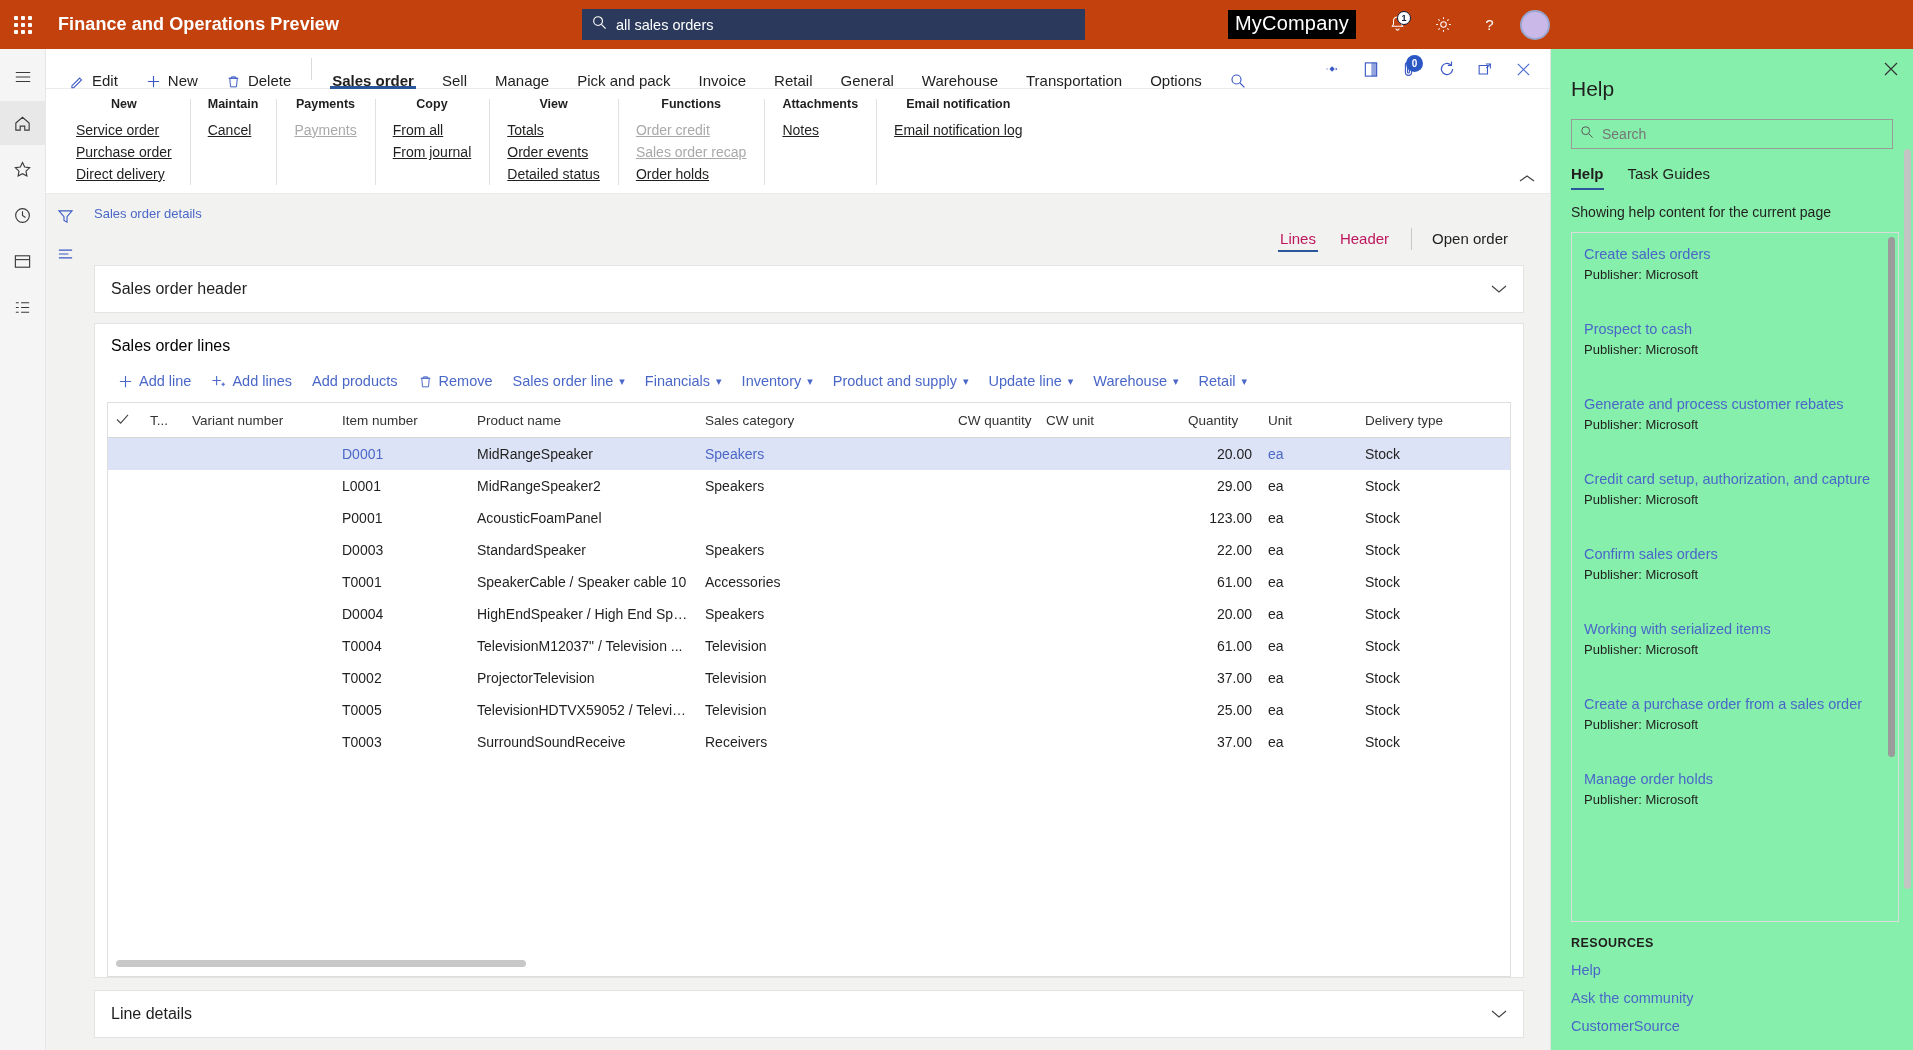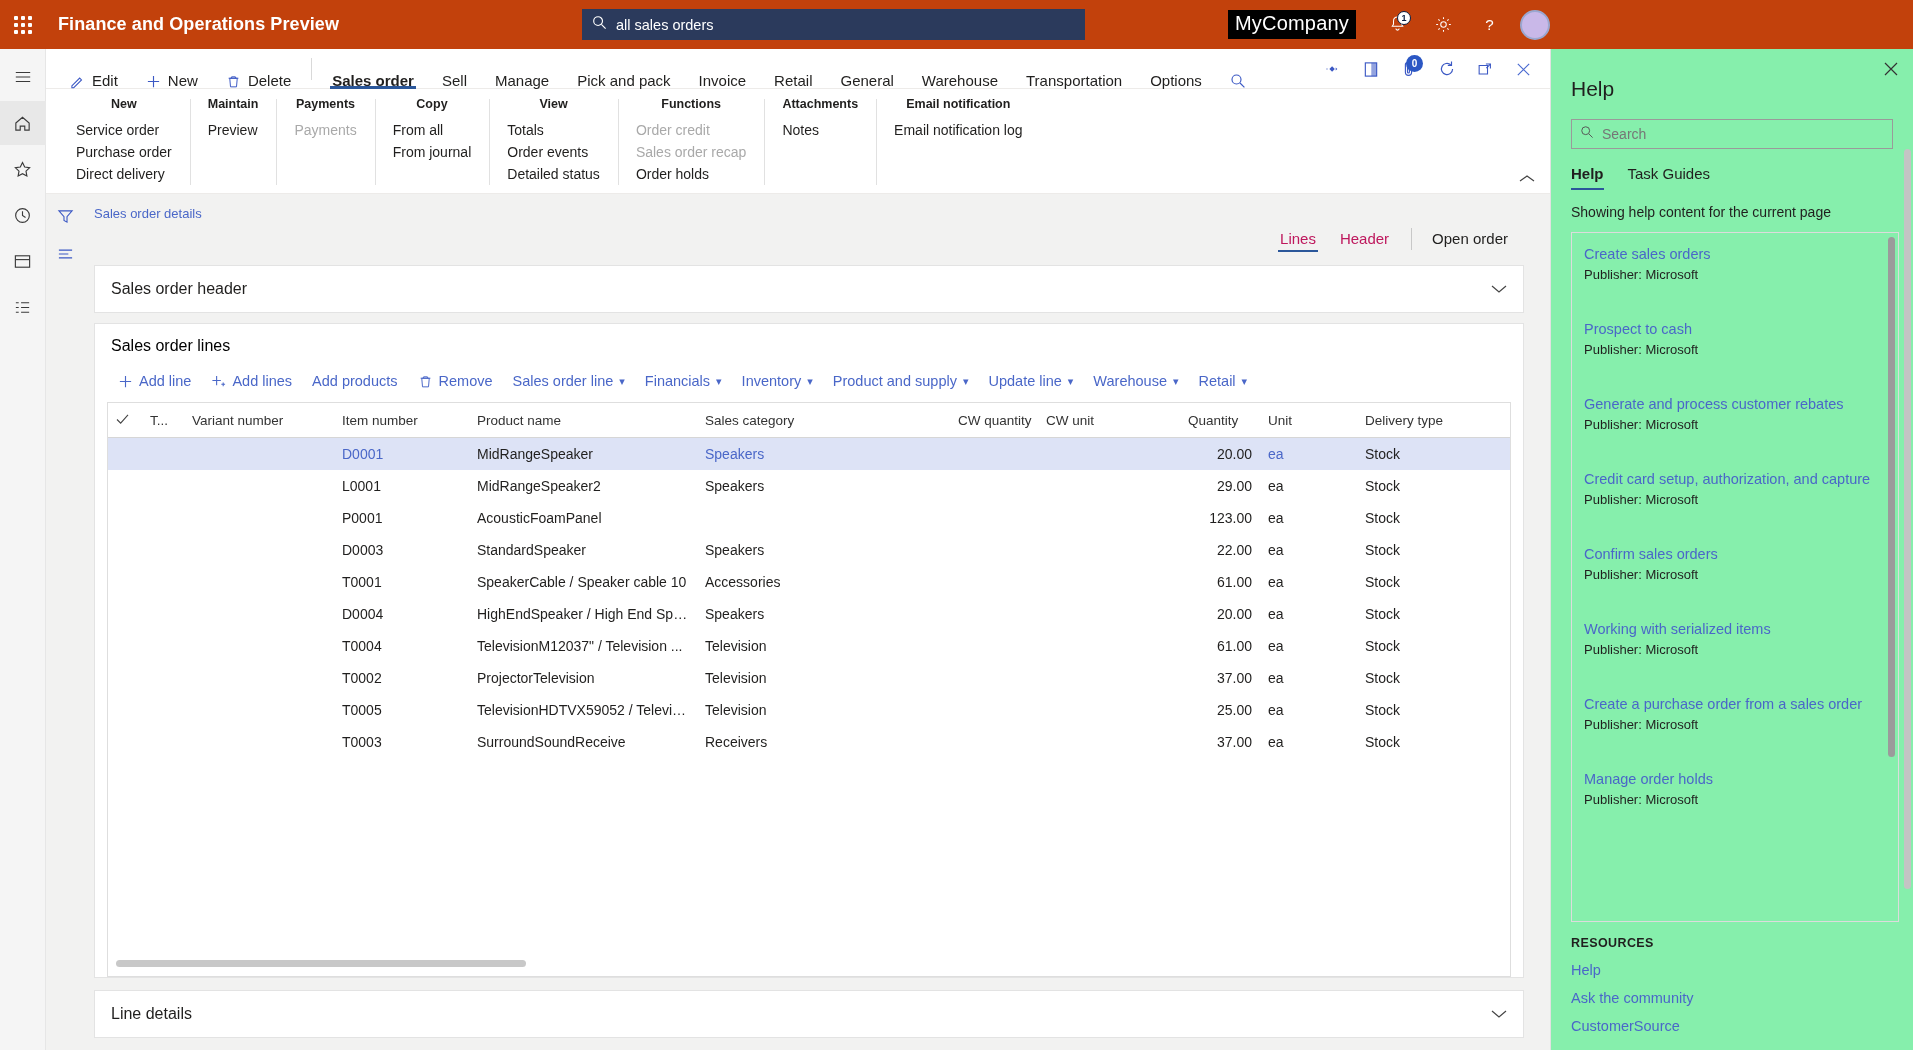--- a/index.html
+++ b/index.html
@@ -94,21 +94,21 @@
   .ribbon-body {
     flex: 0 0 105px; display: flex; padding: 8px 0 0 12px; position: relative;
     border-bottom: 1px solid #edebe9; background: #fff;
   }
   .rgroup { display: flex; flex-direction: column; padding: 0 18px; position: relative; min-width: 70px; }
   .rgroup + .rgroup::before {
     content: ""; position: absolute; left: 0; top: 2px; bottom: 8px; width: 1px; background: #e1e1e1;
   }
   .rgroup .ghead { font-size: 12.5px; font-weight: 700; color: #201f1e; text-align: center; margin-bottom: 8px; }
   .rgroup .gitem {
-    font-size: 14px; color: #201f1e; padding: 2px 0; cursor: pointer; white-space: nowrap; line-height: 18px;
+    font-size: 14px; color: #201f1e; padding: 2px 0; cursor: pointer; white-space: nowrap; line-height: 18px; text-decoration: underline;
   }
   .rgroup .gitem.disabled { color: #a9a9a9; cursor: default; }
   .ribbon-collapse {
     position: absolute; right: 14px; bottom: 4px; color: #444; cursor: pointer;
   }
 
   
   .pagearea { flex: 1; display: flex; min-height: 0; background: #f2f2f1; }
   .sidetool {
     width: 38px; flex: 0 0 38px; display: flex; flex-direction: column; align-items: center;
@@ -385,21 +385,21 @@
 
     <div class="ribbon-body">
       <div class="rgroup">
         <div class="ghead">New</div>
         <div class="gitem">Service order</div>
         <div class="gitem">Purchase order</div>
         <div class="gitem">Direct delivery</div>
       </div>
       <div class="rgroup">
         <div class="ghead">Maintain</div>
-        <div class="gitem">Preview</div>
+        <div class="gitem">Cancel</div>
       </div>
       <div class="rgroup">
         <div class="ghead">Payments</div>
         <div class="gitem disabled">Payments</div>
       </div>
       <div class="rgroup">
         <div class="ghead">Copy</div>
         <div class="gitem">From all</div>
         <div class="gitem">From journal</div>
       </div>

